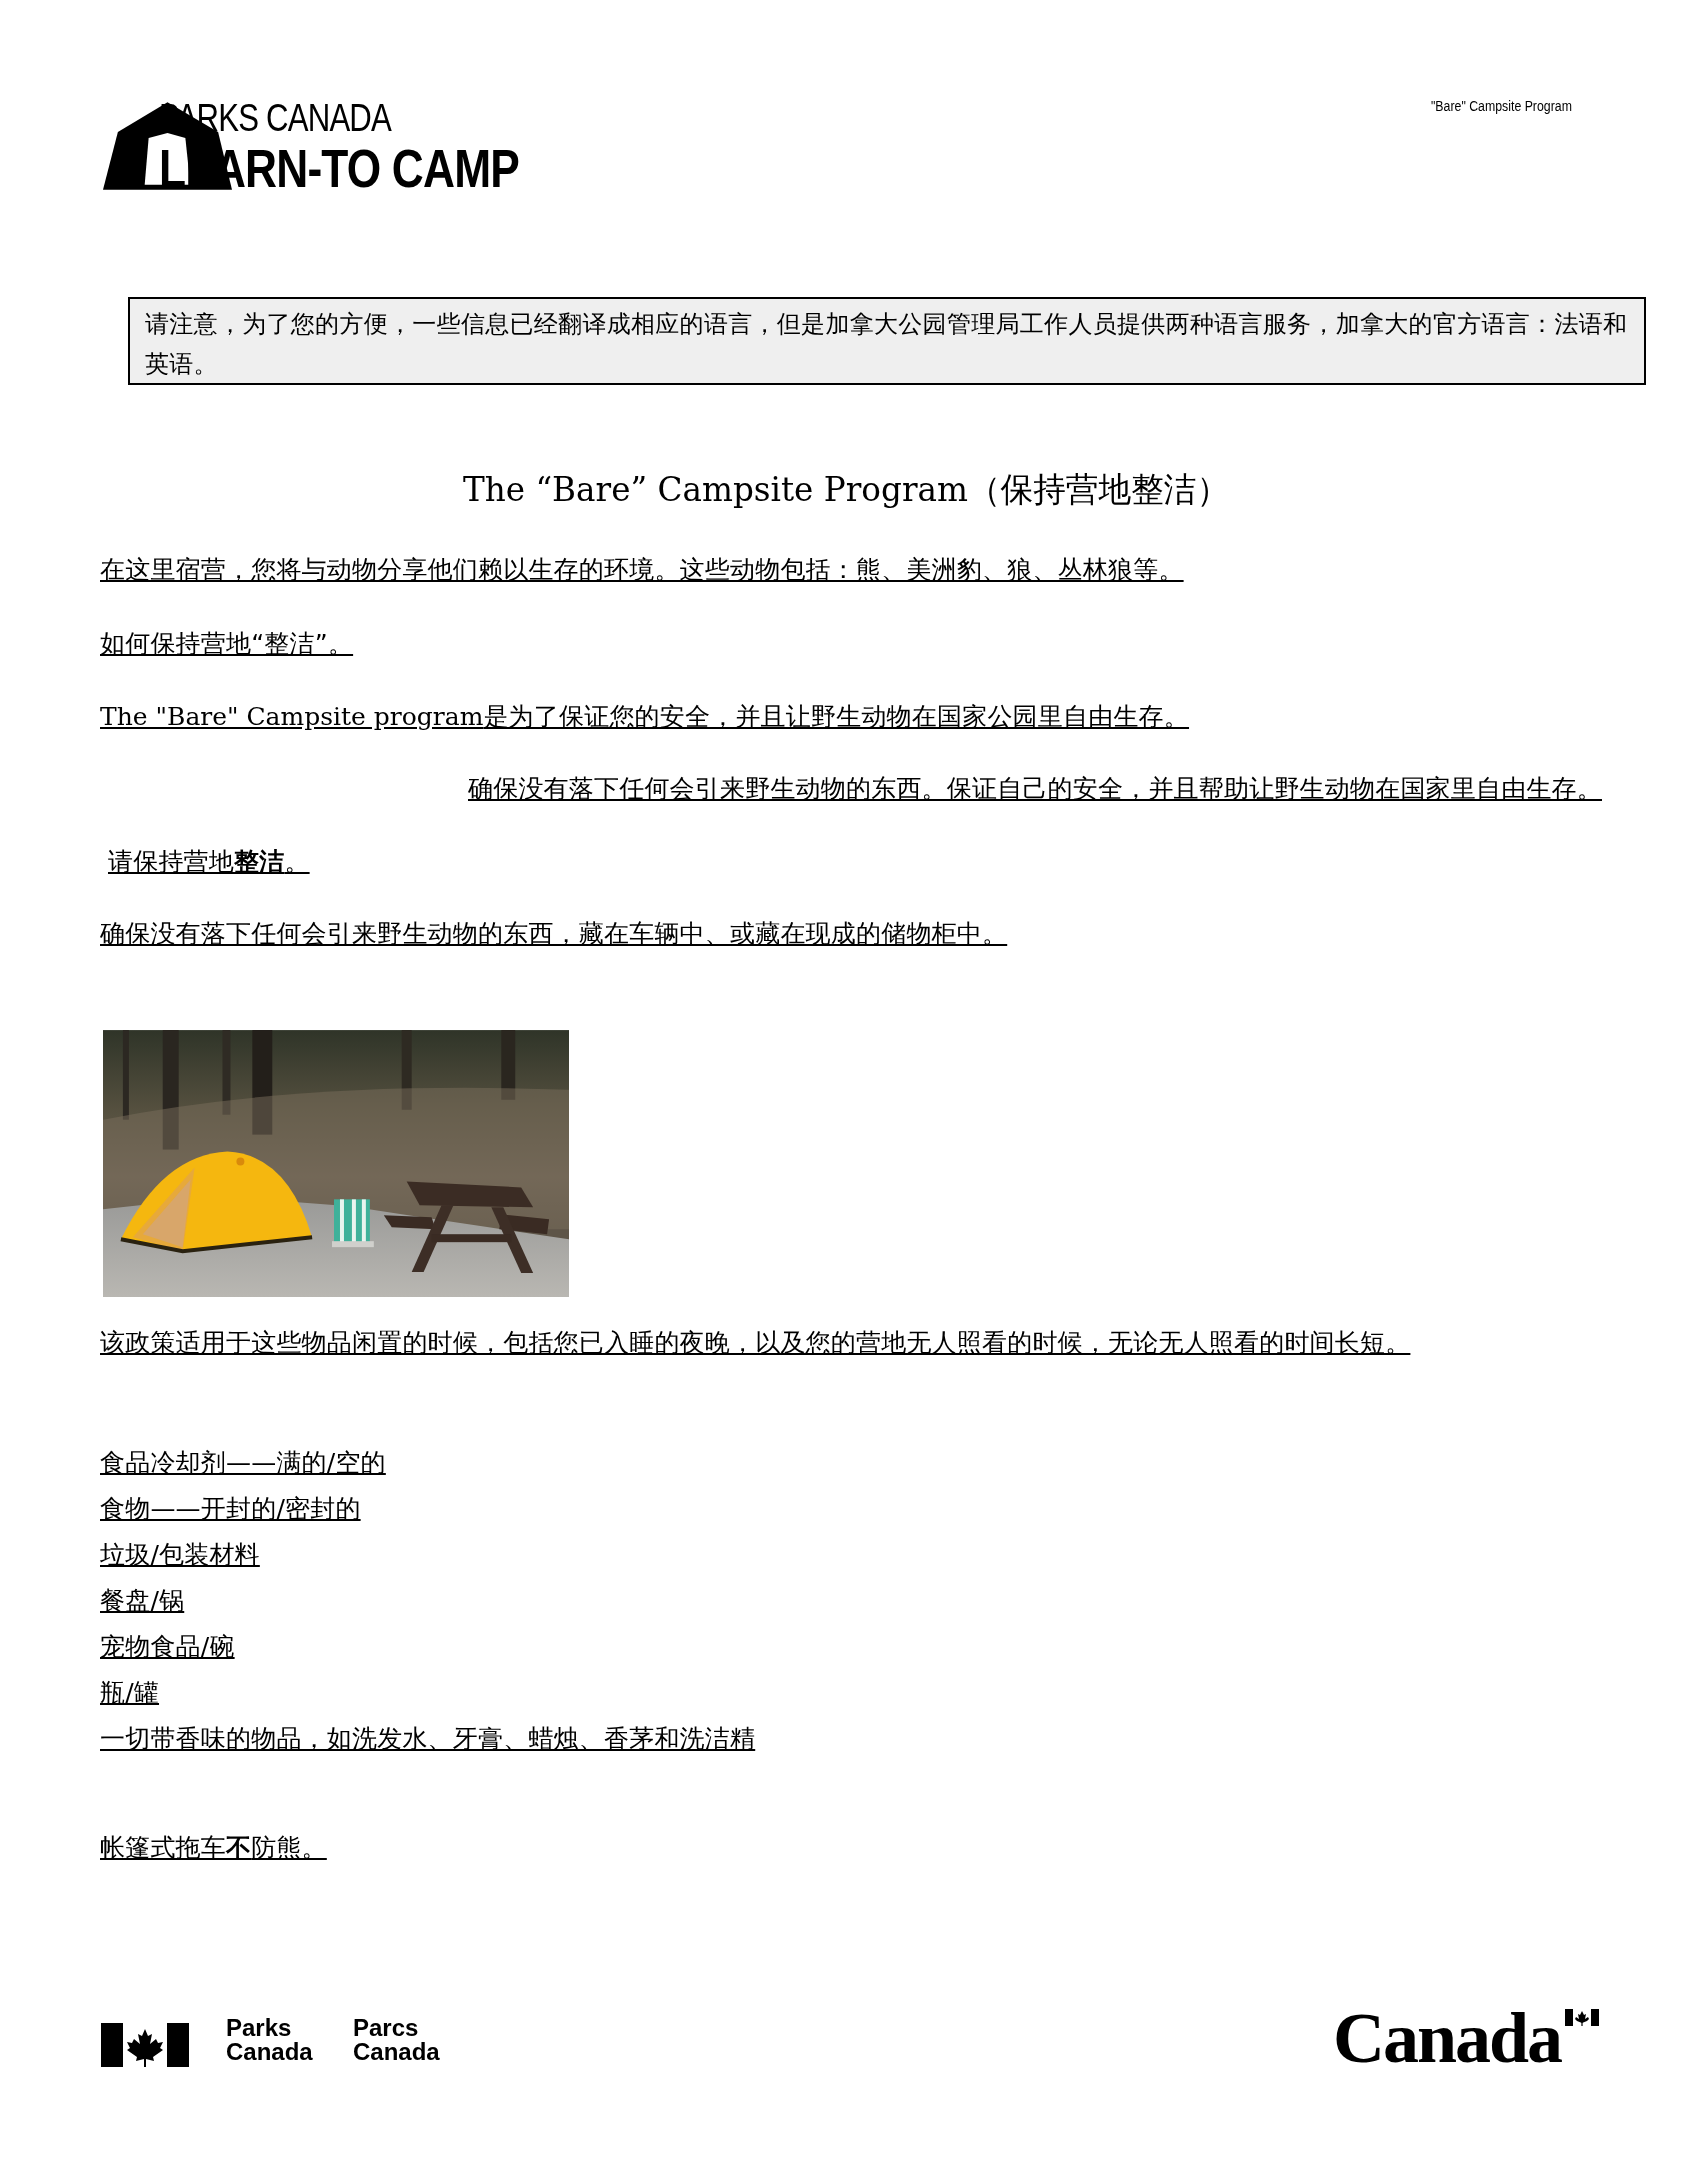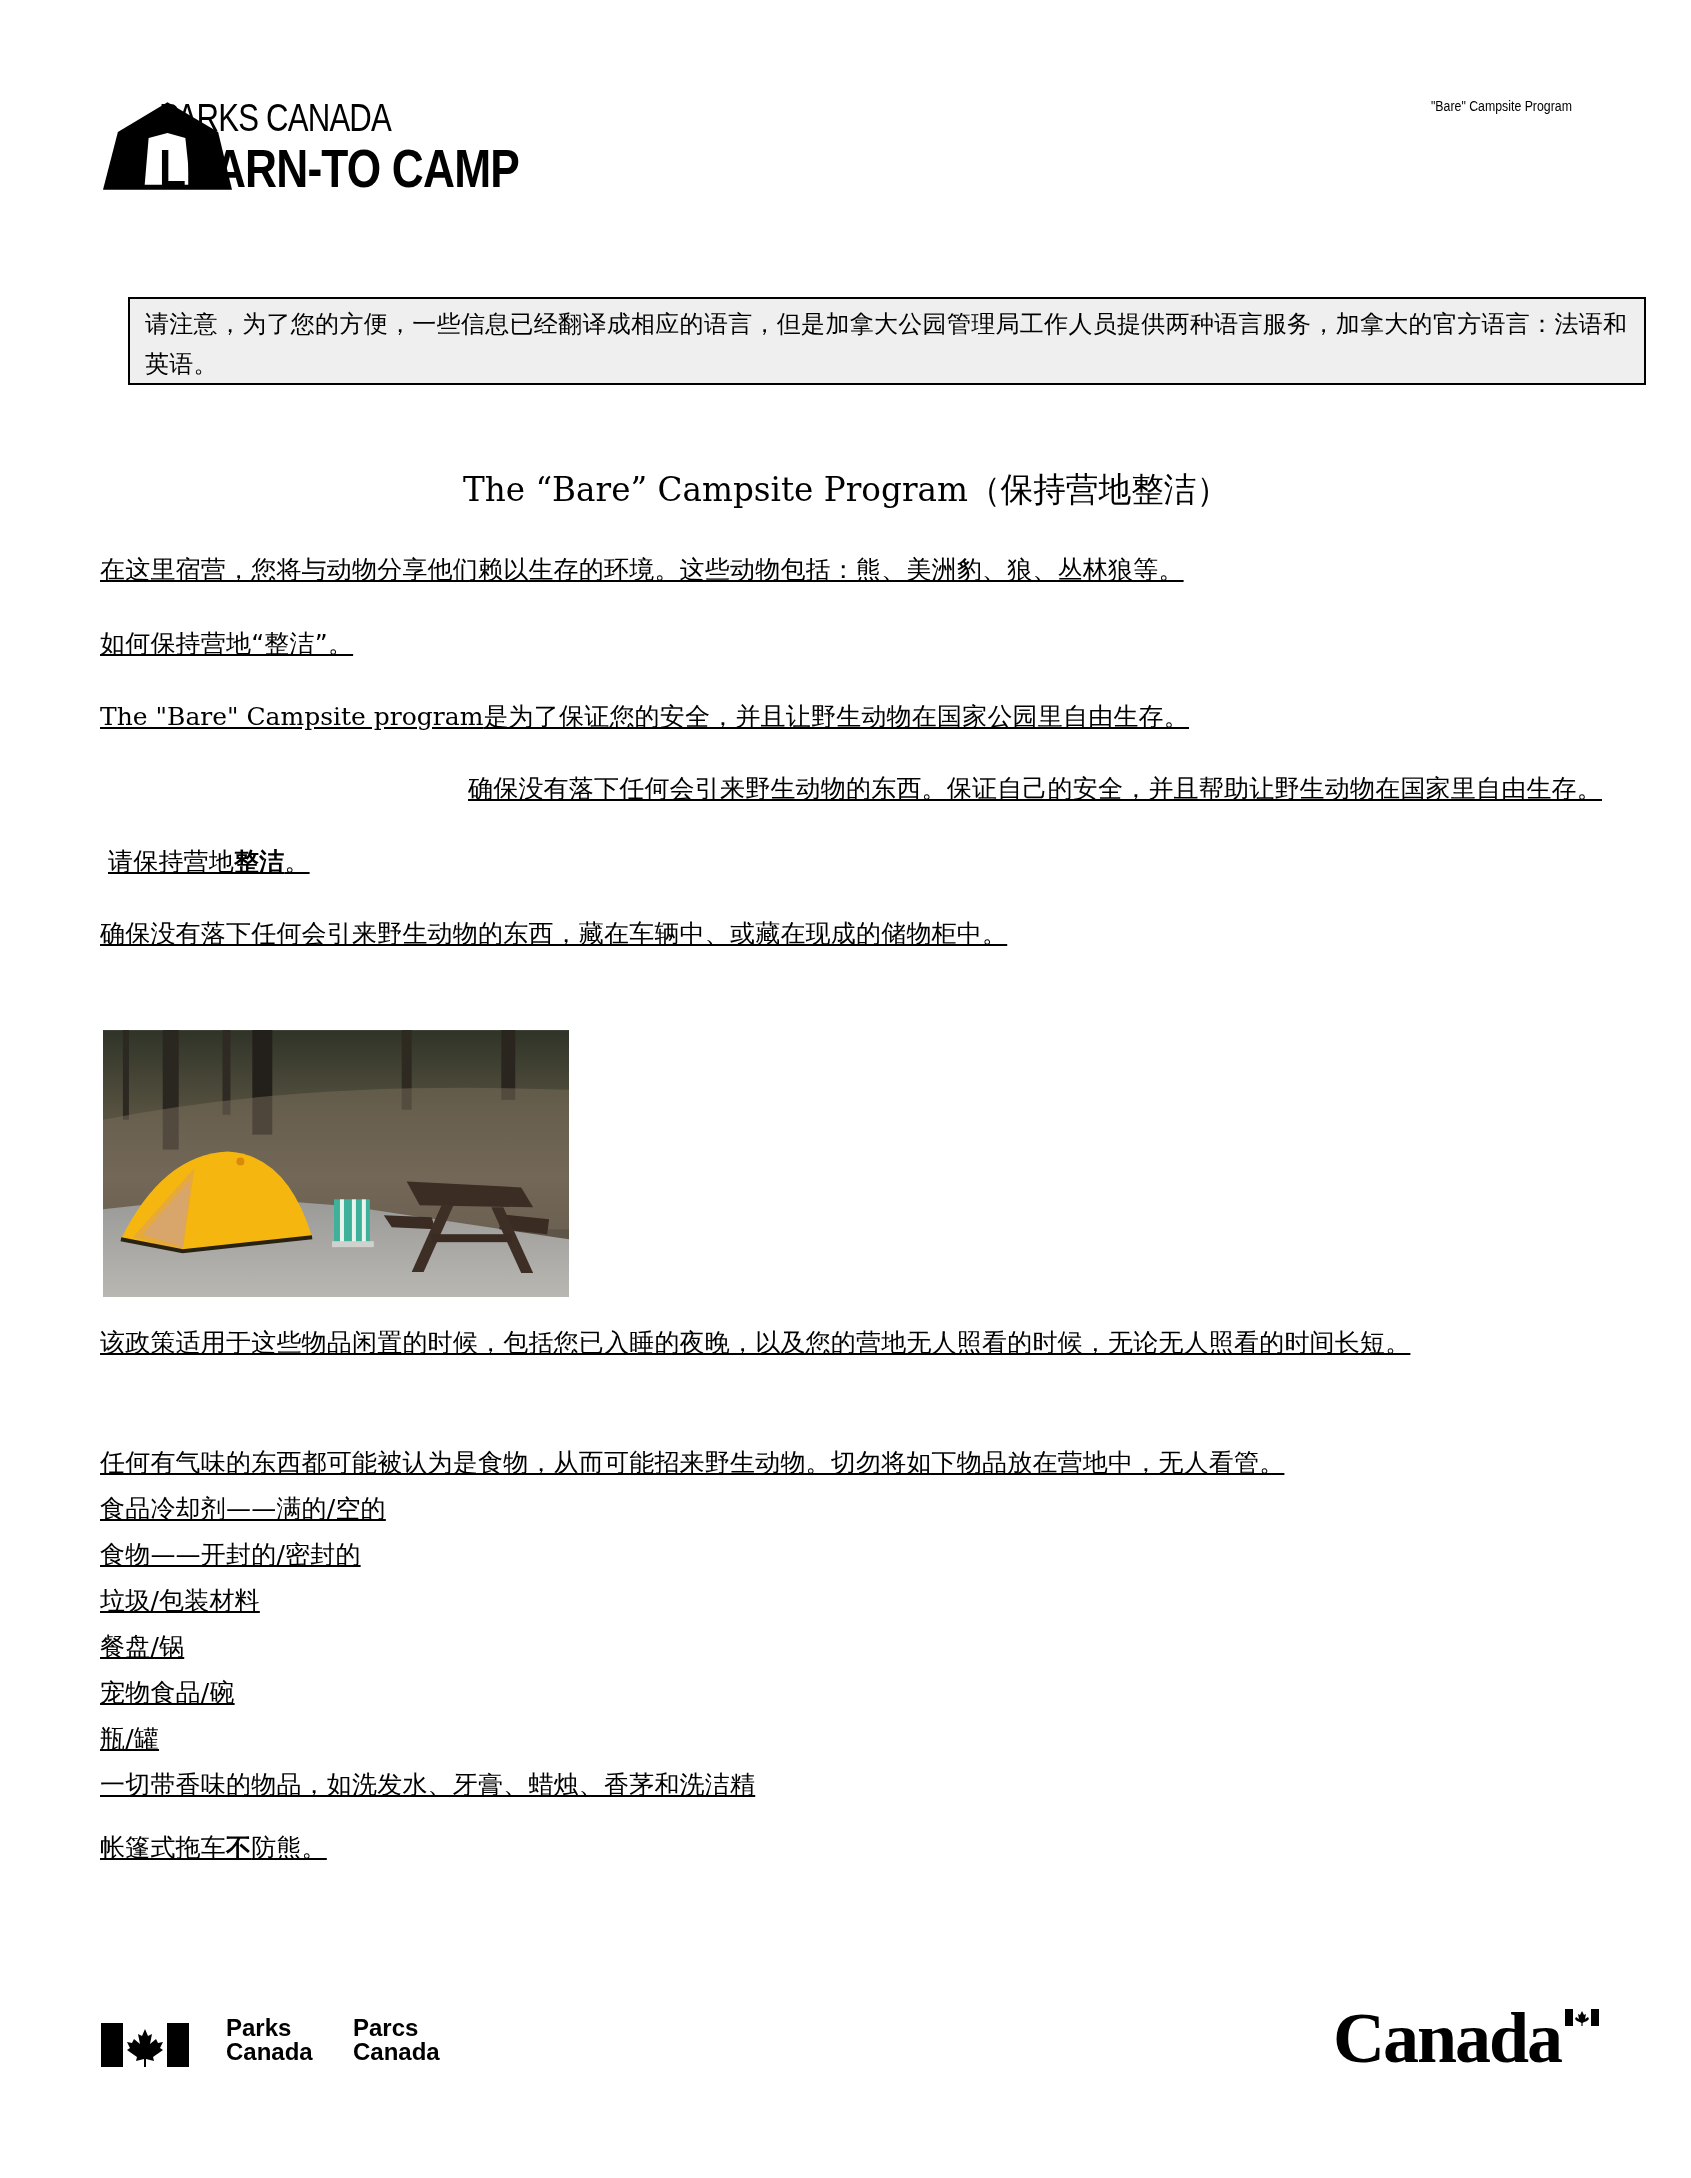--- a/index.html
+++ b/index.html
@@ -102,21 +102,20 @@
     <polygon points="400,185 448,190 446,205 398,200" fill="#3a2b23"></polygon>
     <polygon points="340,176 352,176 322,243 310,243" fill="#3d2e26"></polygon>
     <polygon points="390,178 402,178 432,244 420,244" fill="#3d2e26"></polygon>
     <rect x="330" y="205" width="80" height="8" fill="#3a2b23"></rect>
   </svg>
 </div>
 
 <div class="abs para" style="top:1320px;">该政策适用于这些物品闲置的时候，包括您已入睡的夜晚，以及您的营地无人照看的时候，无论无人照看的时间长短。</div>
 
 <div class="abs para" style="top:1440px;">
-  <div>任何有气味的东西都可能被认为是食物，从而可能招来野生动物。切勿将如下物品放在营地中，无人看管。</div>
   <div>
     <div>食品冷却剂——满的/空的</div>
     <div>食物——开封的/密封的</div>
     <div>垃圾/包装材料</div>
     <div>餐盘/锅</div>
     <div>宠物食品/碗</div>
     <div>瓶/罐</div>
     <div>一切带香味的物品，如洗发水、牙膏、蜡烛、香茅和洗洁精</div>
   </div>
 </div>

